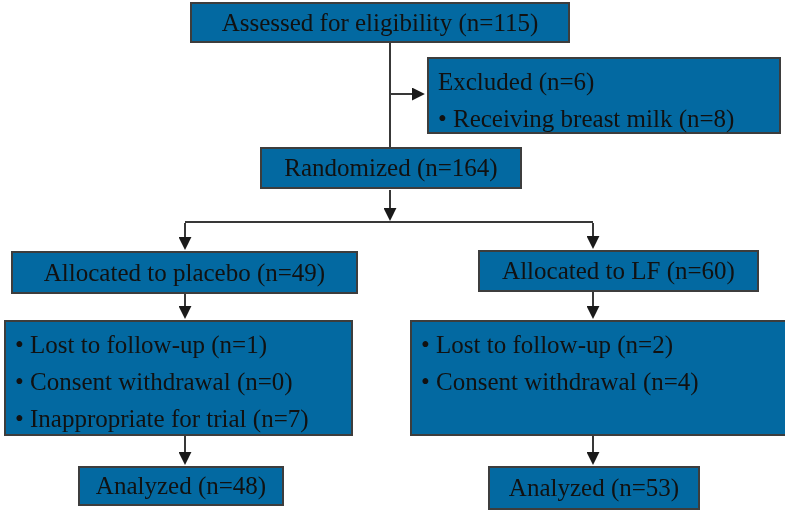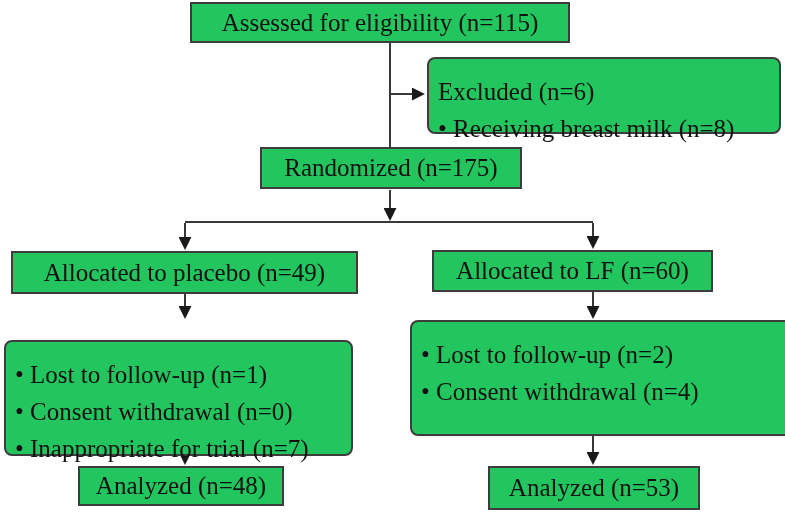--- a/index.html
+++ b/index.html
@@ -18,49 +18,48 @@
   }
   .connectors {
     position: absolute;
     top: 0;
     left: 0;
     z-index: 0;
   }
   .box {
     position: absolute;
     box-sizing: border-box;
-    background: #22c55e;
+    background: #0369a1;
     border: 2px solid #3d3d3d;
     font-size: 25px;
     line-height: 1.2;
     z-index: 1;
   }
   .box.center {
     display: flex;
     align-items: center;
     justify-content: center;
     text-align: center;
     white-space: nowrap;
   }
   .box.leftalign {
-    padding: 14px 6px 0 9px;
-    border-radius: 8px;
+    padding: 4px 6px 0 9px;
   }
   .box .line {
     display: block;
     white-space: nowrap;
     line-height: 37px;
   }
   
   #box-assessed        { left: 190px; top: 2px;   width: 380px; height: 41px; }
   #box-excluded        { left: 427px; top: 57px;  width: 354px; height: 77px; }
   #box-randomized      { left: 260px; top: 147px; width: 262px; height: 42px; }
   #box-alloc-placebo   { left: 11px;  top: 251px; width: 347px; height: 43px; }
-  #box-alloc-lf        { left: 432px; top: 250px; width: 281px; height: 42px; }
-  #box-followup-placebo{ left: 4px;   top: 320px; width: 349px; height: 116px; margin-top: 20px; }
+  #box-alloc-lf        { left: 478px; top: 250px; width: 281px; height: 42px; }
+  #box-followup-placebo{ left: 4px;   top: 320px; width: 349px; height: 116px; }
   #box-followup-lf     { left: 410px; top: 320px; width: 409px; height: 116px; }
   #box-analyzed-placebo{ left: 78px;  top: 466px; width: 206px; height: 40px; }
   #box-analyzed-lf     { left: 488px; top: 466px; width: 212px; height: 44px; }
 </style>
 </head>
 <body>
 
 <div class="canvas">
 
   <svg class="connectors" width="785" height="512" viewBox="0 0 785 512">
@@ -86,21 +85,21 @@
   <div class="box center" id="box-assessed">
     <span>Assessed for eligibility (n=115)</span>
   </div>
 
   <div class="box leftalign" id="box-excluded">
     <span class="line">Excluded (n=6)</span>
     <span class="line">• Receiving breast milk (n=8)</span>
   </div>
 
   <div class="box center" id="box-randomized">
-    <span>Randomized (n=175)</span>
+    <span>Randomized (n=164)</span>
   </div>
 
   <div class="box center" id="box-alloc-placebo">
     <span>Allocated to placebo (n=49)</span>
   </div>
 
   <div class="box center" id="box-alloc-lf">
     <span>Allocated to LF (n=60)</span>
   </div>
 

